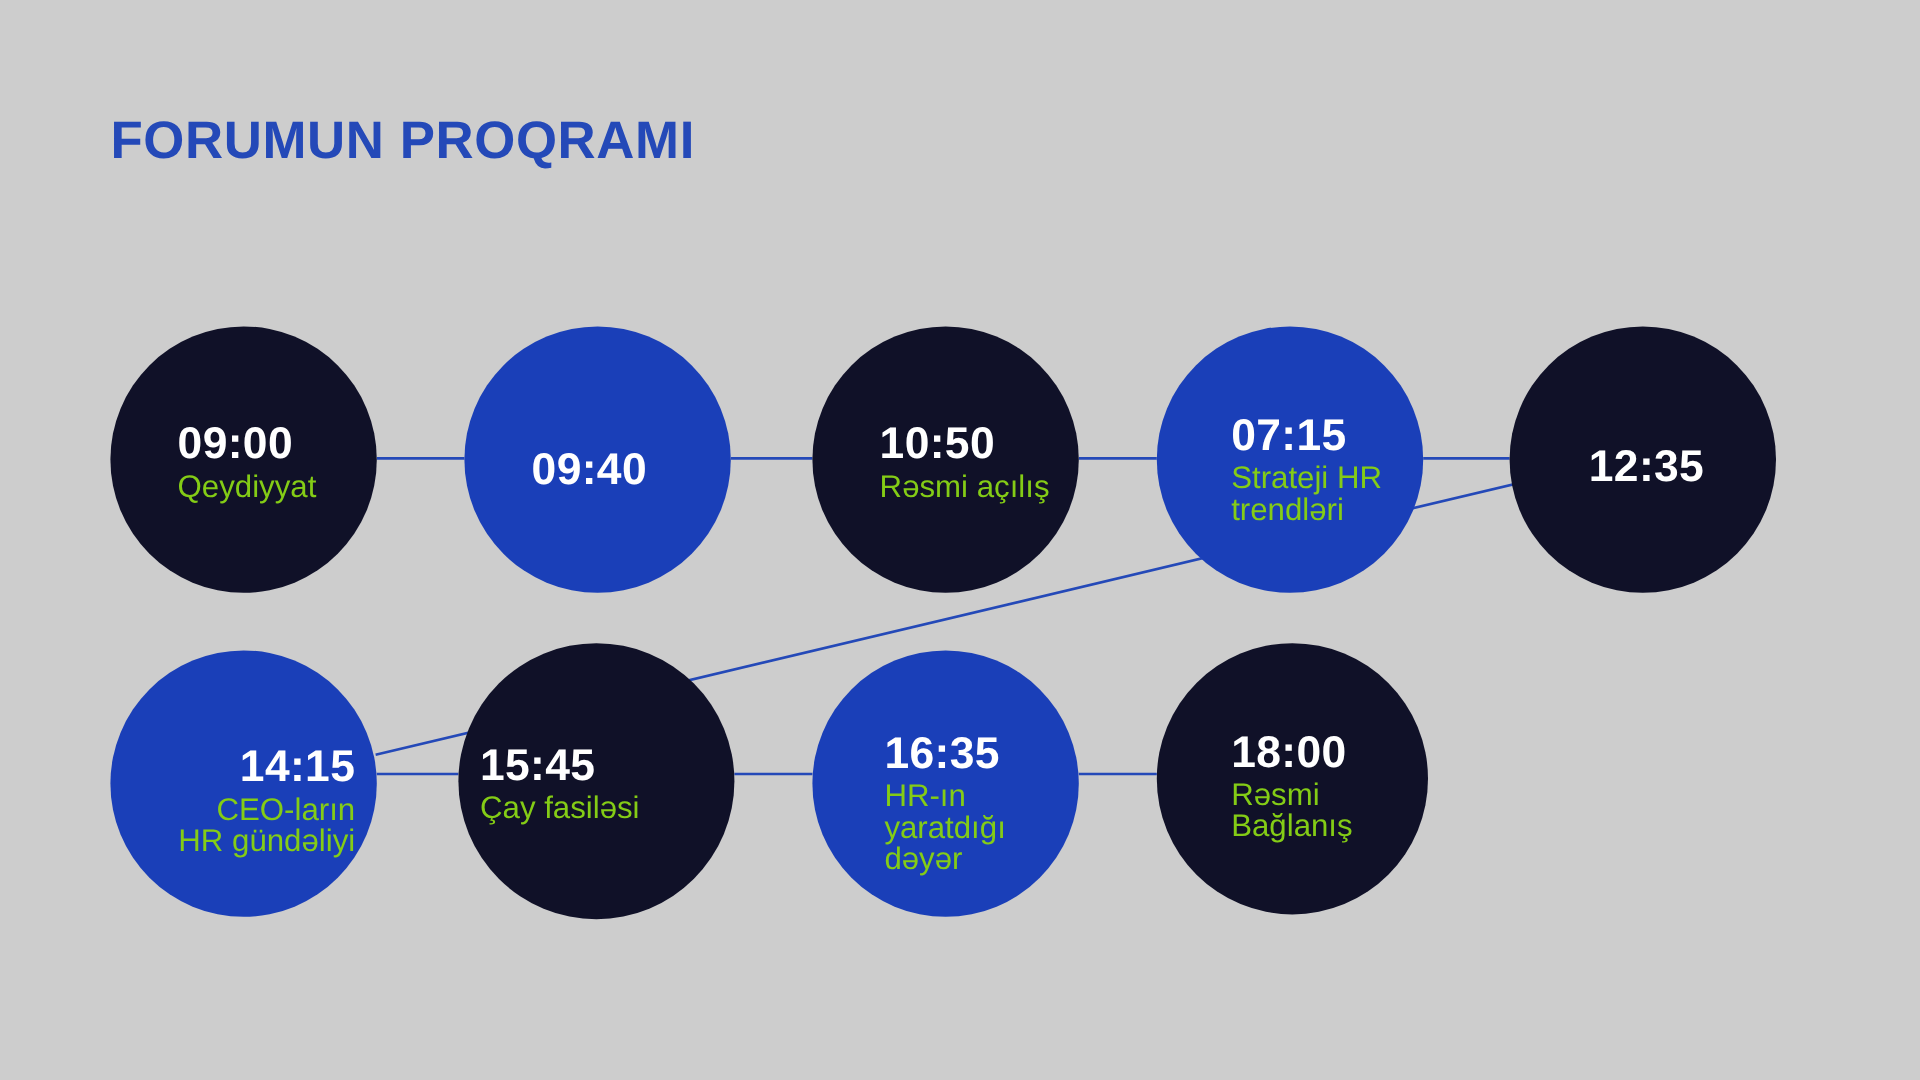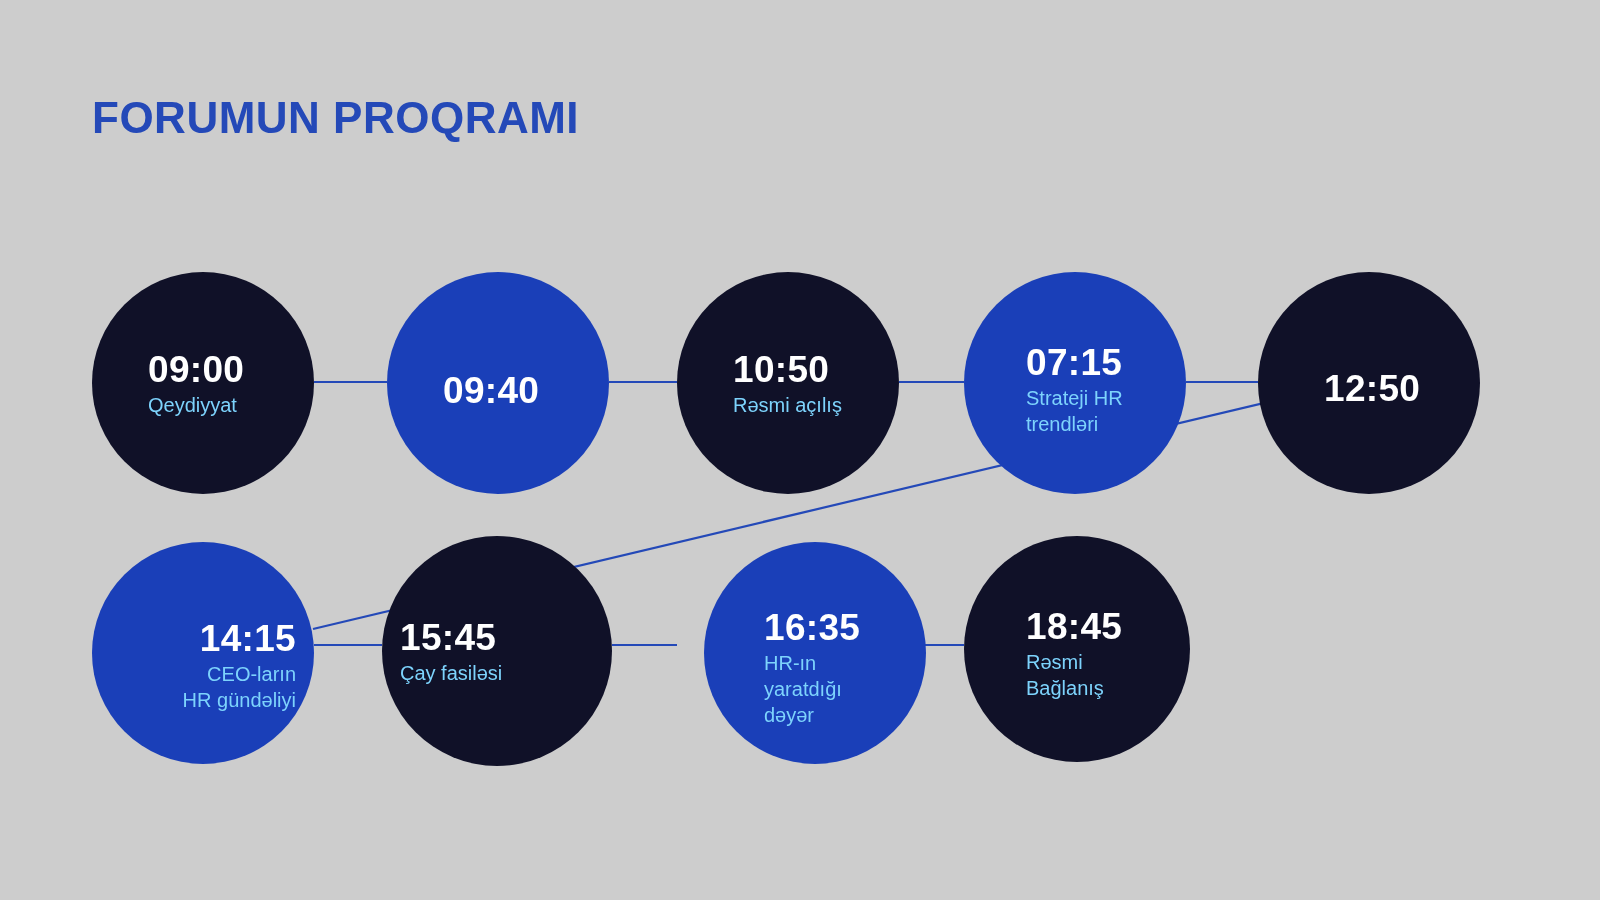--- a/index.html
+++ b/index.html
@@ -71,37 +71,37 @@
   .node-time {
     color: #ffffff;
     font-size: 37px;
     font-weight: 700;
     line-height: 36px;
     letter-spacing: 0.3px;
     margin-bottom: 4px;
     white-space: nowrap;
   }
   .node-label {
-    color: #7dd3fc;
-    font-size: 20px;
+    color: #84cc16;
+    font-size: 26px;
     font-weight: 400;
     line-height: 26px;
     white-space: pre-line;
   }
 
   
   #node-0 { left: 92px;   top: 272px; width: 222px; height: 222px; }
   #node-1 { left: 387px;  top: 272px; width: 222px; height: 222px; }
   #node-2 { left: 677px;  top: 272px; width: 222px; height: 222px; }
   #node-3 { left: 964px;  top: 272px; width: 222px; height: 222px; }
   #node-4 { left: 1258px; top: 272px; width: 222px; height: 222px; }
 
   #node-5 { left: 92px;   top: 542px; width: 222px; height: 222px; }
   #node-6 { left: 382px;  top: 536px; width: 230px; height: 230px; }
-  #node-7 { left: 704px;  top: 542px; width: 222px; height: 222px; }
+  #node-7 { left: 677px;  top: 542px; width: 222px; height: 222px; }
   #node-8 { left: 964px;  top: 536px; width: 226px; height: 226px; }
 
   
   #node-0 .node-inner,
   #node-2 .node-inner { transform: translateY(2px); padding-left: 56px; }
   #node-1 .node-inner { padding-left: 56px; transform: translateY(10px); }
   #node-3 .node-inner { padding-left: 62px; transform: translateY(8px); }
   #node-4 .node-inner { padding-left: 66px; transform: translateY(8px); }
   #node-5 .node-inner { padding-left: 56px; transform: translateY(14px); text-align: right; }
   #node-6 .node-inner { transform: translateY(2px); }
@@ -149,21 +149,21 @@
   <div class="node blue" id="node-3">
     <div class="node-inner">
       <div class="node-time">07:15</div>
       <div class="node-label">Strateji HR
 trendləri</div>
     </div>
   </div>
 
   <div class="node dark" id="node-4">
     <div class="node-inner">
-      <div class="node-time">12:50</div>
+      <div class="node-time">12:35</div>
     </div>
   </div>
 
   <div class="node blue" id="node-5">
     <div class="node-inner">
       <div class="node-time">14:15</div>
       <div class="node-label">CEO-ların
 HR gündəliyi</div>
     </div>
   </div>
@@ -179,19 +179,19 @@
     <div class="node-inner">
       <div class="node-time">16:35</div>
       <div class="node-label">HR-ın
 yaratdığı
 dəyər</div>
     </div>
   </div>
 
   <div class="node dark" id="node-8">
     <div class="node-inner">
-      <div class="node-time">18:45</div>
+      <div class="node-time">18:00</div>
       <div class="node-label">Rəsmi
 Bağlanış</div>
     </div>
   </div>
 
 </div>
 
 </body></html>

